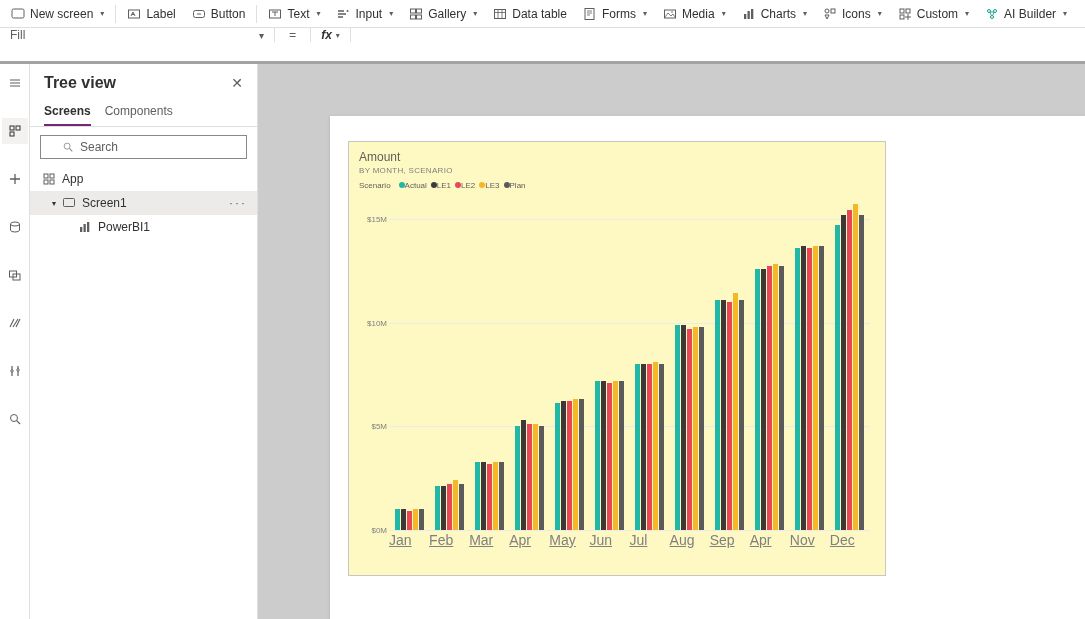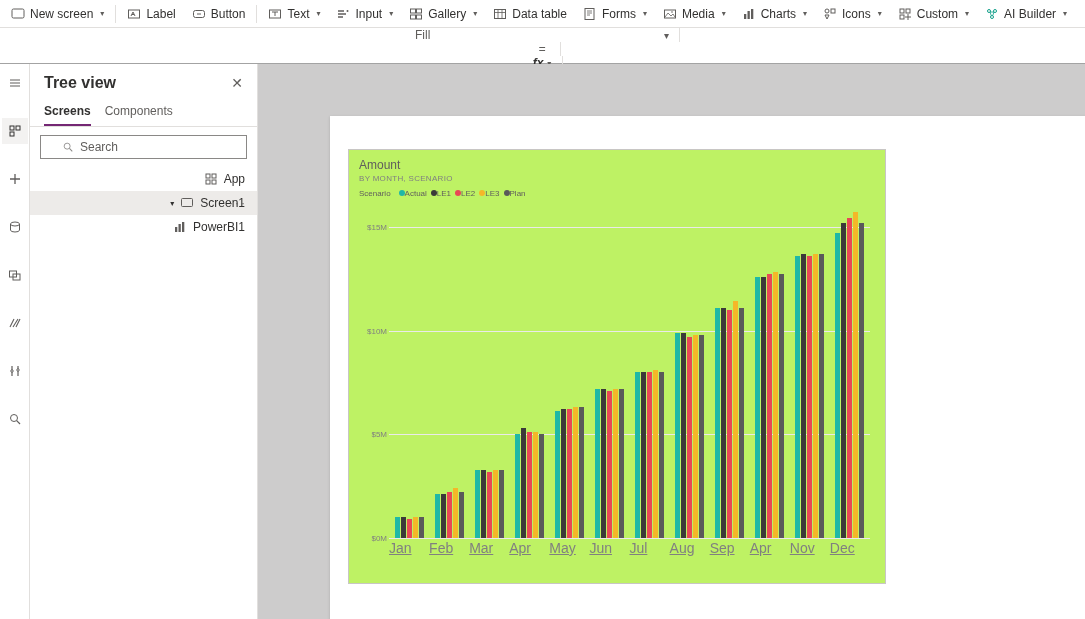--- a/index.html
+++ b/index.html
@@ -31,24 +31,23 @@
   cursor: pointer;
   white-space: nowrap;
 }
 .ribbon-sep { width: 1px; height: 18px; background: #e1dfdd; margin: 0 2px; }
 .ribbon-icon { width: 14px; height: 14px; display: inline-flex; align-items: center; justify-content: center; }
 .chev { font-size: 8px; color: #605e5c; margin-left: 2px; }
 
 
 .formula-row {
   display: flex;
-  align-items: center;
+  align-items: flex-start;
   height: 36px;
-  border-bottom: 1px solid #a3a3a3;
-  flex-direction: column;
+  border-bottom: 3px solid #a3a3a3;
 }
 .prop-select {
   width: 275px;
   display: flex;
   align-items: center;
   justify-content: space-between;
   padding: 0 10px;
   border-right: 1px solid #e1dfdd;
   color: #605e5c;
 }
@@ -151,21 +150,20 @@
   font-size: 12px;
   color: #605e5c;
 }
 .tree-row {
   display: flex;
   align-items: center;
   gap: 6px;
   padding: 5px 12px;
   cursor: pointer;
   position: relative;
-  justify-content: flex-end;
 }
 .tree-row.selected { background: #edebe9; }
 .tree-row .more { position: absolute; right: 10px; color: #605e5c; letter-spacing: 2px; }
 .tree-indent-1 { padding-left: 22px; }
 .tree-indent-2 { padding-left: 48px; }
 .tree-chev { font-size: 8px; color: #323130; }
 
 .canvas-host {
   flex: 1;
   background: #cdcccc;
@@ -191,25 +189,25 @@
   position: absolute;
   left: 312px; top: 92px;
   font-size: 14px;
   color: #000;
   pointer-events:none;
 }
 
 .pbi-visual {
   position: absolute;
   left: 18px;
-  top: 33px;
+  top: 25px;
   width: 538px;
   height: 435px;
   border: 1px solid #c8c6c4;
-  background: #bef264;
+  background: #fef9c3;
   padding: 8px 10px;
 }
 .pbi-title { font-size: 12px; color: #605e5c; }
 .pbi-sub { font-size: 8px; color: #808080; letter-spacing: 0.3px; margin-top: 2px; }
 .pbi-legend { display: flex; align-items: center; gap: 6px; font-size: 8px; color: #605e5c; margin-top: 6px; }
 .lg-label { margin-right: 2px; }
 .swatch { width: 6px; height: 6px; border-radius: 50%; display: inline-block; }
 .plot-wrap { position: relative; height: 350px; margin-top: 8px; }
 .plot { position: absolute; left: 30px; right: 5px; top: 0; bottom: 18px; }
 .grid-line { position: absolute; left: 0; right: 0; border-top: 1px solid #eaeaea; }

